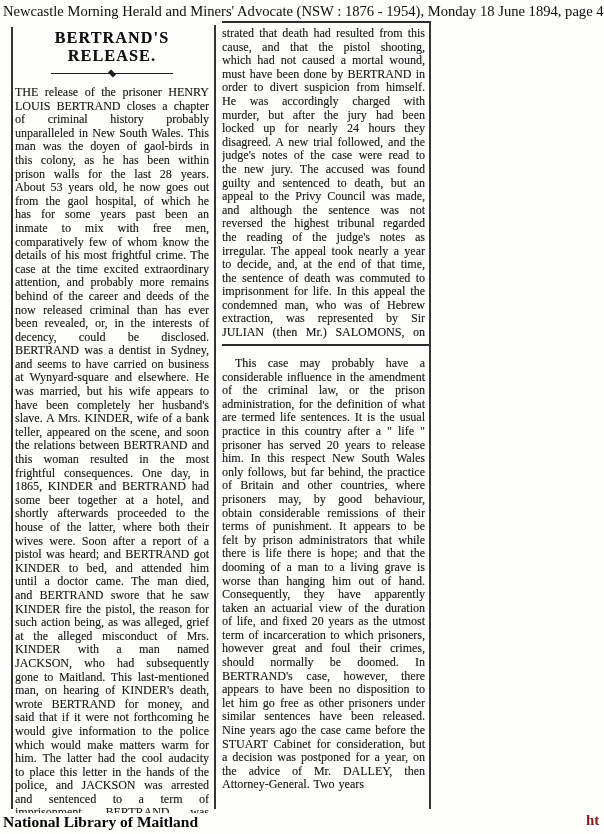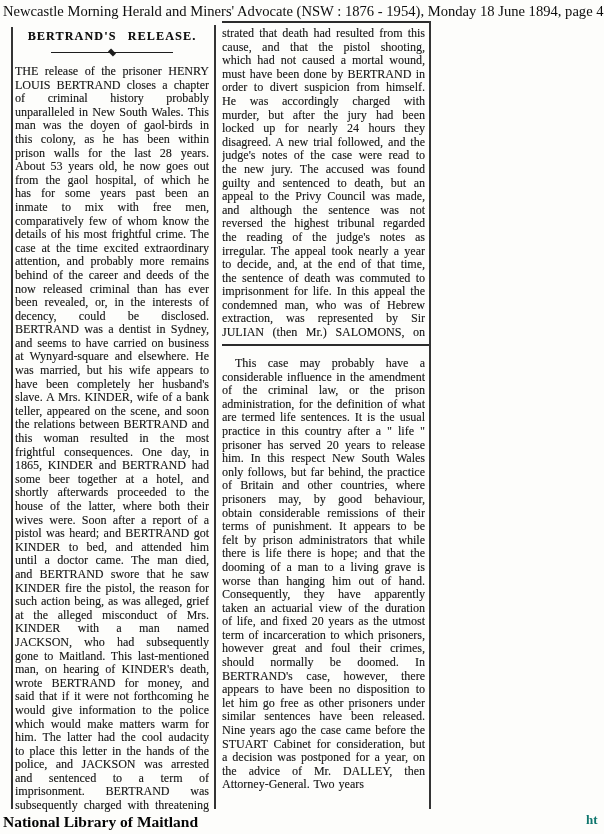--- a/index.html
+++ b/index.html
@@ -24,21 +24,21 @@
     text-shadow:0.2px 0 0 rgba(0,0,0,0.35);
     word-spacing:1px;
   }
   .col {
     position:absolute; overflow:hidden;
   }
   #col-left  { left:15px;  top:27px; width:194px; height:786px; }
   #rc-block1 { left:222px; top:27px; width:203px; height:312px; }
   #rc-block2 { left:222px; top:357px; width:203px; height:456px; }
   .article-title {
-    font-size:12px; font-weight:bold; text-align:center;
+    font-size:16px; font-weight:bold; text-align:center;
     letter-spacing:1.2px; word-spacing:7px; color:#111;
     margin:2px 0 3px 0;
     text-shadow:0.3px 0 0 rgba(0,0,0,0.5);
   }
   .ornament { position:relative; height:9px; width:122px; margin:4px auto 8px auto; }
   .ornament::before {
     content:""; position:absolute; left:0; right:0; top:4px;
     border-top:1.6px solid #1d1d1d;
   }
   .ornament::after {
@@ -52,21 +52,21 @@
   #vrule-right  { left:429px; top:21px; height:788px; }
   .hrule { position:absolute; height:1.6px; background:#2c2c2c; }
   #hrule-top { left:222px; top:21px;  width:207px; }
   #hrule-mid { left:222px; top:344px; width:207px; }
   .footer-lib {
     position:absolute; left:3px; bottom:3px;
     font-size:15.5px; font-weight:bold; color:#050505; white-space:nowrap;
   }
   .footer-url {
     position:absolute; left:586px; top:812px;
-    font-size:13px; font-weight:bold; color:#0f766e;
+    font-size:15px; font-weight:bold; color:#7f1d1d;
   }
 </style>
 </head>
 <body>
 
 <div id="page">
 
   <div class="citation">Newcastle Morning Herald and Miners' Advocate (NSW : 1876 - 1954), Monday 18 June 1894, page 4</div>
 
   <div class="vrule" id="vrule-left"></div>

